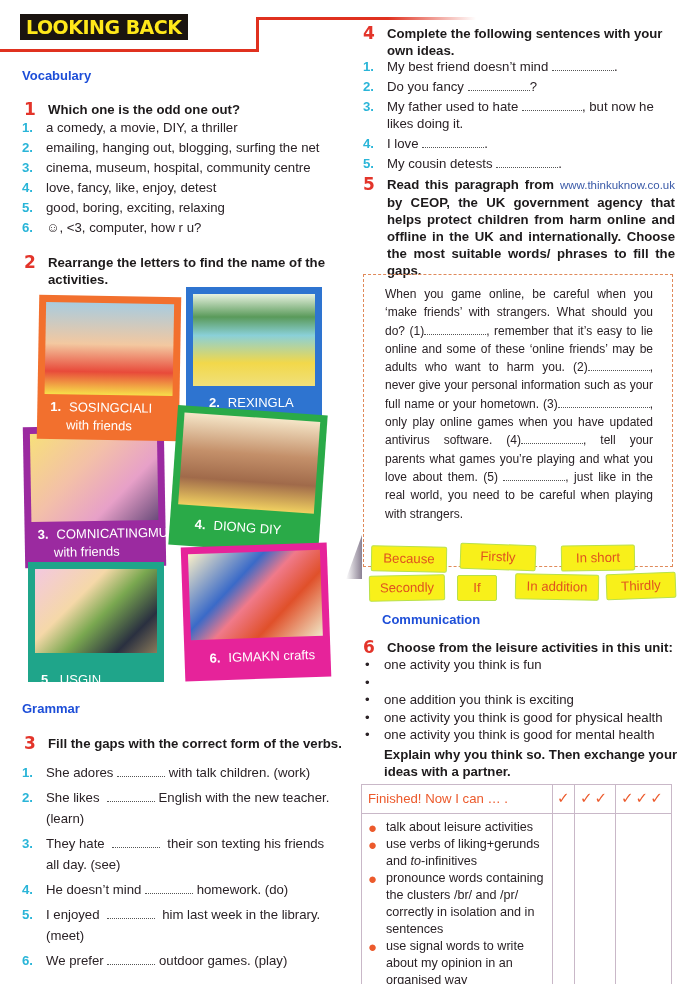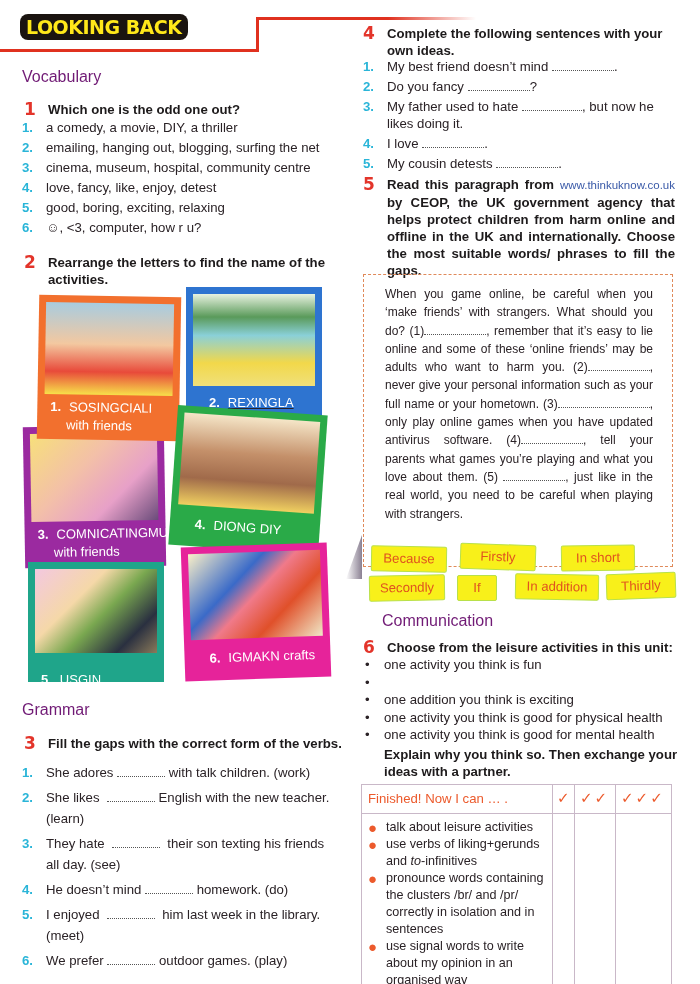--- a/index.html
+++ b/index.html
@@ -1,27 +1,27 @@
 <!DOCTYPE html>
 <html><head>
 <meta charset="utf-8">
 <style>
   * { box-sizing: border-box; margin: 0; padding: 0; }
   html, body { width: 700px; height: 984px; background: #ffffff; overflow: hidden; }
   body { position: relative; font-family: "Liberation Sans", "DejaVu Sans", sans-serif; color: #2a2226; font-size: 13.2px; }
 
   
-  .banner { position: absolute; left: 20px; top: 14px; height: 26px; padding: 0 6px; background: #1a1410; border-radius: 8px; display: flex; align-items: center; }
+  .banner { position: absolute; left: 20px; top: 14px; height: 26px; padding: 0 6px; background: #1a1410; border-radius: 0; display: flex; align-items: center; }
   .banner span { font-family: "DejaVu Sans", sans-serif; font-weight: 900; font-size: 19px; color: #ffe81a; letter-spacing: -0.5px; }
   .red-rule { position: absolute; background: #e0311f; }
   .rule-a { left: 0; top: 49px; width: 258px; height: 3px; }
   .rule-b { left: 256px; top: 18px; width: 3px; height: 34px; }
   .rule-c { left: 256px; top: 17px; width: 220px; height: 3px; background: linear-gradient(90deg,#e0311f 0%,#e0311f 60%,rgba(224,49,31,0) 100%); }
 
-  .section-title { position: absolute; color: #701a75; font-weight: normal; font-size: 16px; }
+  .section-title { position: absolute; color: #1d4ed8; font-weight: bold; font-size: 13px; }
   .ex-head { position: absolute; display: flex; gap: 10px; font-weight: bold; font-size: 13.2px; line-height: 17px; color: #1d1a1b; }
   .ex-num { color: #e3342a; font-weight: 900; font-size: 17px; width: 14px; flex-shrink: 0; font-family: "DejaVu Sans", sans-serif; line-height: 17px; }
   .list { position: absolute; }
   .li { display: flex; font-size: 13.2px; line-height: 20px; }
   .li .n { color: #2ab5d8; font-weight: bold; width: 24px; flex-shrink: 0; }
   .li .t { flex: 1; }
   .blank { display: inline-block; border-bottom: 1px dotted #555; height: 10px; vertical-align: baseline; }
 
   
   .card { position: absolute; padding: 7px 7px 0 7px; }
@@ -95,21 +95,21 @@
 </div>
 
 <div class="card" style="left:24px;top:426px;width:141px;height:141px;background:#9b2aa0;transform:rotate(-1deg);">
   <div class="pic" style="height:88px;background:linear-gradient(135deg,#f7e07a 0%,#f3c0a8 40%,#e7a0c8 70%,#6a4b7a 100%);"></div>
   <div class="cap"><b>3.</b><span>COMNICATINGMU</span><br><span style="padding-left:16px">with friends</span></div>
 </div>
 <div class="card" style="left:38px;top:296px;width:142px;height:144px;background:#f2702e;transform:rotate(1deg);">
   <div class="pic" style="height:92px;background:linear-gradient(180deg,#a8cce0 0%,#f3c8a0 45%,#e84a3a 75%,#f7e04a 100%);"></div>
   <div class="cap"><b>1.</b><span>SOSINGCIALI</span><br><span style="padding-left:16px">with friends</span></div>
 </div>
-<div class="card" style="left:186px;top:287px;width:136px;height:136px;background:#2e74d0;text-decoration:underline;">
+<div class="card" style="left:186px;top:287px;width:136px;height:136px;background:#2e74d0;">
   <div class="pic" style="height:92px;background:linear-gradient(180deg,#e8f2e0 0%,#5a9a5a 25%,#8ad0d8 45%,#f2d84a 75%,#f0e07a 100%);"></div>
   <div class="cap" style="padding-left:16px;padding-top:8px"><b>2.</b><span>REXINGLA</span></div>
 </div>
 <div class="card" style="left:173px;top:410px;width:150px;height:140px;background:#2aaa48;transform:rotate(4deg);">
   <div class="pic" style="height:92px;background:linear-gradient(180deg,#f5e6c8 0%,#c4906a 40%,#a06a4a 70%,#f0d060 100%);"></div>
   <div class="cap" style="padding-left:18px;padding-top:10px"><b>4.</b><span>DIONG DIY</span></div>
 </div>
 <div class="card" style="left:28px;top:562px;width:136px;height:120px;background:#1fa58a;">
   <div class="pic" style="height:84px;background:linear-gradient(135deg,#f3c8e0 0%,#f5d8a8 35%,#7aa850 55%,#2a3040 80%,#8a7a5a 100%);"></div>
   <div class="cap" style="padding-top:18px"><b>5.</b><span>USGIN computers</span></div>

